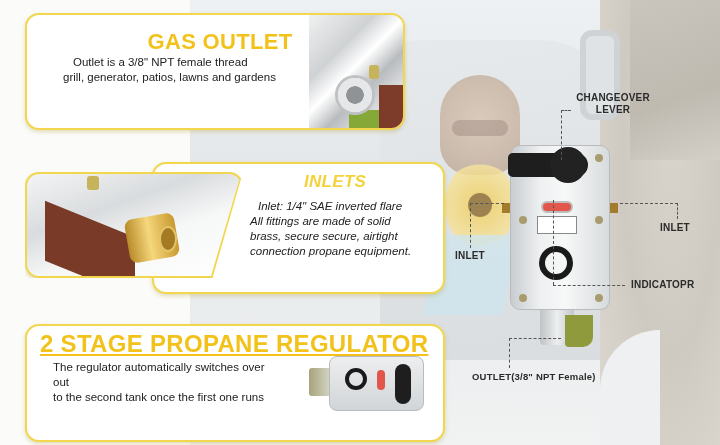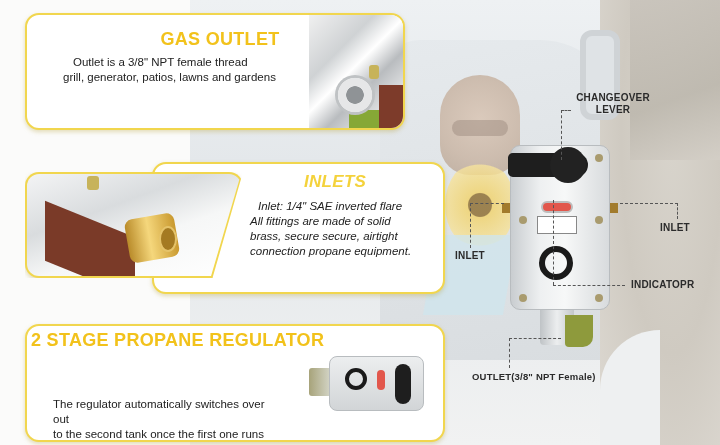--- a/index.html
+++ b/index.html
@@ -51,21 +51,21 @@
   
   .card { position: absolute; background: #fff; border: 2px solid #f1d64e; border-radius: 12px;
           box-shadow: 0 2px 4px rgba(180,160,60,.35); }
   .card-title { font-family: "Liberation Sans", sans-serif; font-weight: bold; color: #f2c21b; letter-spacing: .3px; }
   .card-text { font-family: "Liberation Sans", sans-serif; color: #222; font-size: 11.5px; line-height: 15px; }
 
   .photo { position: absolute; overflow: hidden; }
 
   
   #card-gas { left: 25px; top: 13px; width: 380px; height: 117px; border-radius: 14px; overflow: hidden; }
-  #card-gas .card-title { position: absolute; left: 78px; top: 14px; width: 230px; text-align: center; font-size: 18px; }
+  #card-gas .card-title { position: absolute; left: 78px; top: 14px; width: 230px; text-align: center; font-size: 22px; }
   #card-gas .card-text { position: absolute; left: 36px; top: 40px; width: 270px; }
   #card-gas .line1 { padding-left: 10px; }
   #gas-photo { left: 282px; top: 0; width: 100px; height: 117px;
                background: linear-gradient(135deg,#f0f0f0 0%,#cfd2d4 30%,#ffffff 45%,#b9bcbf 60%,#e7e8e9 80%); }
   .gas-nut { position: absolute; left: 26px; top: 60px; width: 40px; height: 40px; border-radius: 50%;
              background: radial-gradient(circle,#8f9396 0 30%,#e6e7e8 32% 60%,#bfc2c4 62%); }
   .gas-brown { position: absolute; left: 70px; top: 70px; width: 30px; height: 47px; background: #7d3b2a; }
   .gas-green { position: absolute; left: 40px; top: 95px; width: 30px; height: 22px; background: #86a836; }
   .gas-bolt { position: absolute; left: 60px; top: 50px; width: 10px; height: 14px; background: #c7b35a; border-radius: 3px; }
 
@@ -80,22 +80,22 @@
   .inlet-brass { position: absolute; left: 100px; top: 42px; width: 50px; height: 44px; border-radius: 8px;
                  background: linear-gradient(90deg,#b98b2a,#f5d77c 45%,#c9992f); transform: rotate(-10deg); }
   .inlet-brass-hole { position: absolute; left: 132px; top: 52px; width: 18px; height: 26px; border-radius: 50%; background: #a47a22; border: 2px solid #e5c36a; }
   .inlet-bolt { position: absolute; left: 60px; top: 2px; width: 12px; height: 14px; background: #c7b35a; border-radius: 3px; }
   #card-inlet-back .card-title { position: absolute; left: 150px; top: 8px; font-size: 17px; color: #f4d23b; }
   #card-inlet-back .card-text { position: absolute; left: 96px; top: 35px; width: 200px; }
   #card-inlet-back .line1 { padding-left: 8px; }
 
   
   #card-reg { left: 25px; top: 324px; width: 420px; height: 118px; border-radius: 14px; overflow: hidden; }
-  #card-reg .card-title { position: absolute; left: 4px; top: 4px; font-size: 18px; color: #f2c21b; }
-  #card-reg .card-text { position: absolute; left: 26px; top: 34px; width: 260px; margin-top: 37px; }
+  #card-reg .card-title { position: absolute; left: 13px; top: 4px; font-size: 24px; color: #f2c21b; text-decoration: underline; }
+  #card-reg .card-text { position: absolute; left: 26px; top: 34px; width: 260px; }
   .mini-reg { position: absolute; left: 282px; top: 30px; width: 125px; height: 55px; }
   .mini-body { position: absolute; left: 20px; top: 0; width: 95px; height: 55px; border-radius: 8px; background: linear-gradient(180deg,#eceeef,#d2d5d7); border: 1px solid #b8bcbf; }
   .mini-ring { position: absolute; left: 36px; top: 12px; width: 22px; height: 22px; border-radius: 50%; border: 4px solid #1a1a1a; }
   .mini-red { position: absolute; left: 68px; top: 14px; width: 8px; height: 20px; border-radius: 4px; background: #e2574c; }
   .mini-lever { position: absolute; left: 86px; top: 8px; width: 16px; height: 40px; border-radius: 8px; background: #1e1e1e; }
   .mini-fit { position: absolute; left: 0; top: 12px; width: 24px; height: 28px; background: linear-gradient(90deg,#a7a37a,#d9dbd0); border-radius: 3px; }
 </style>
 </head>
 <body>
 

